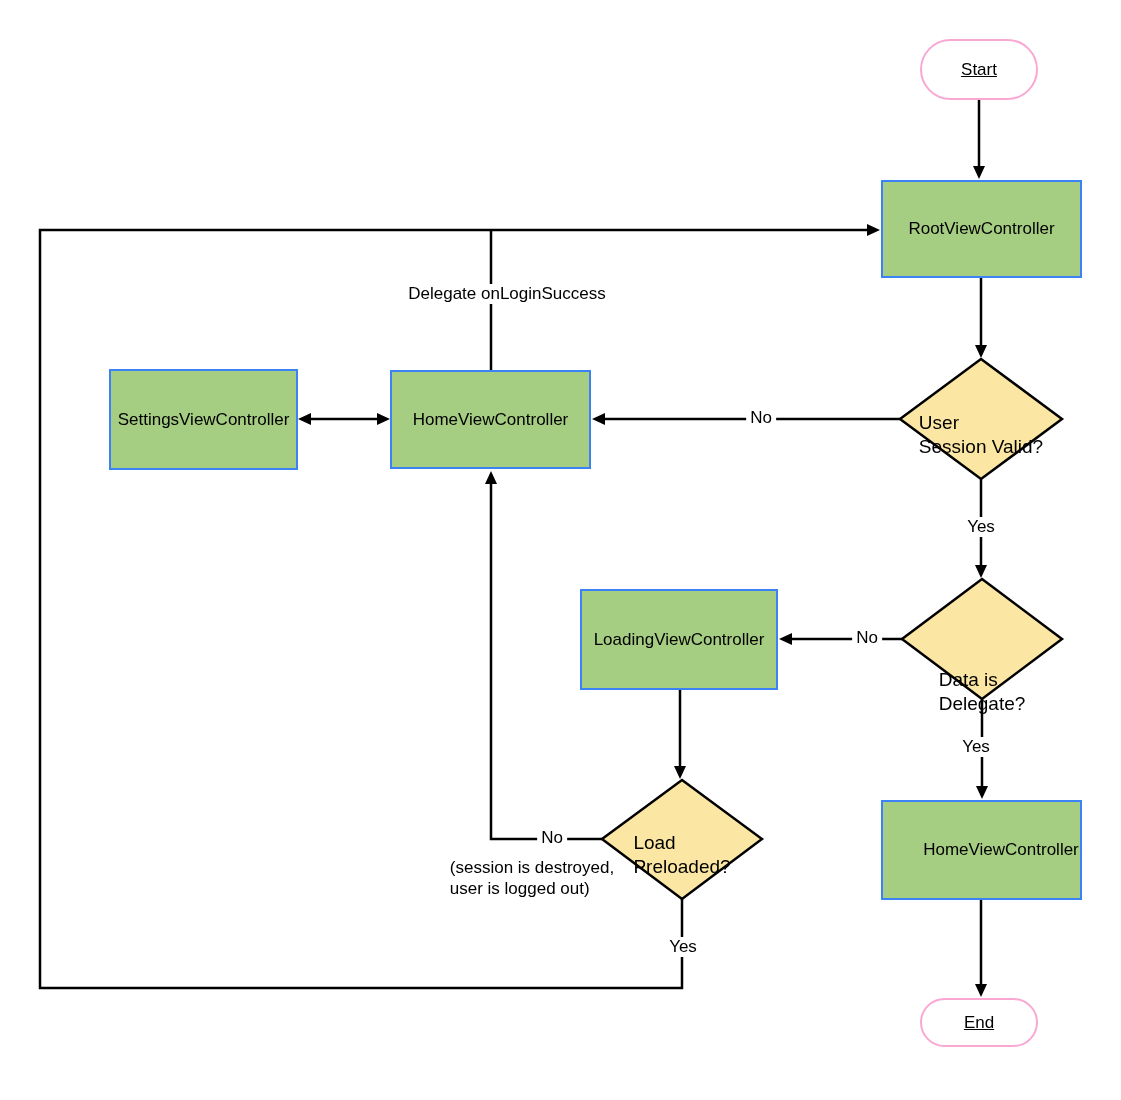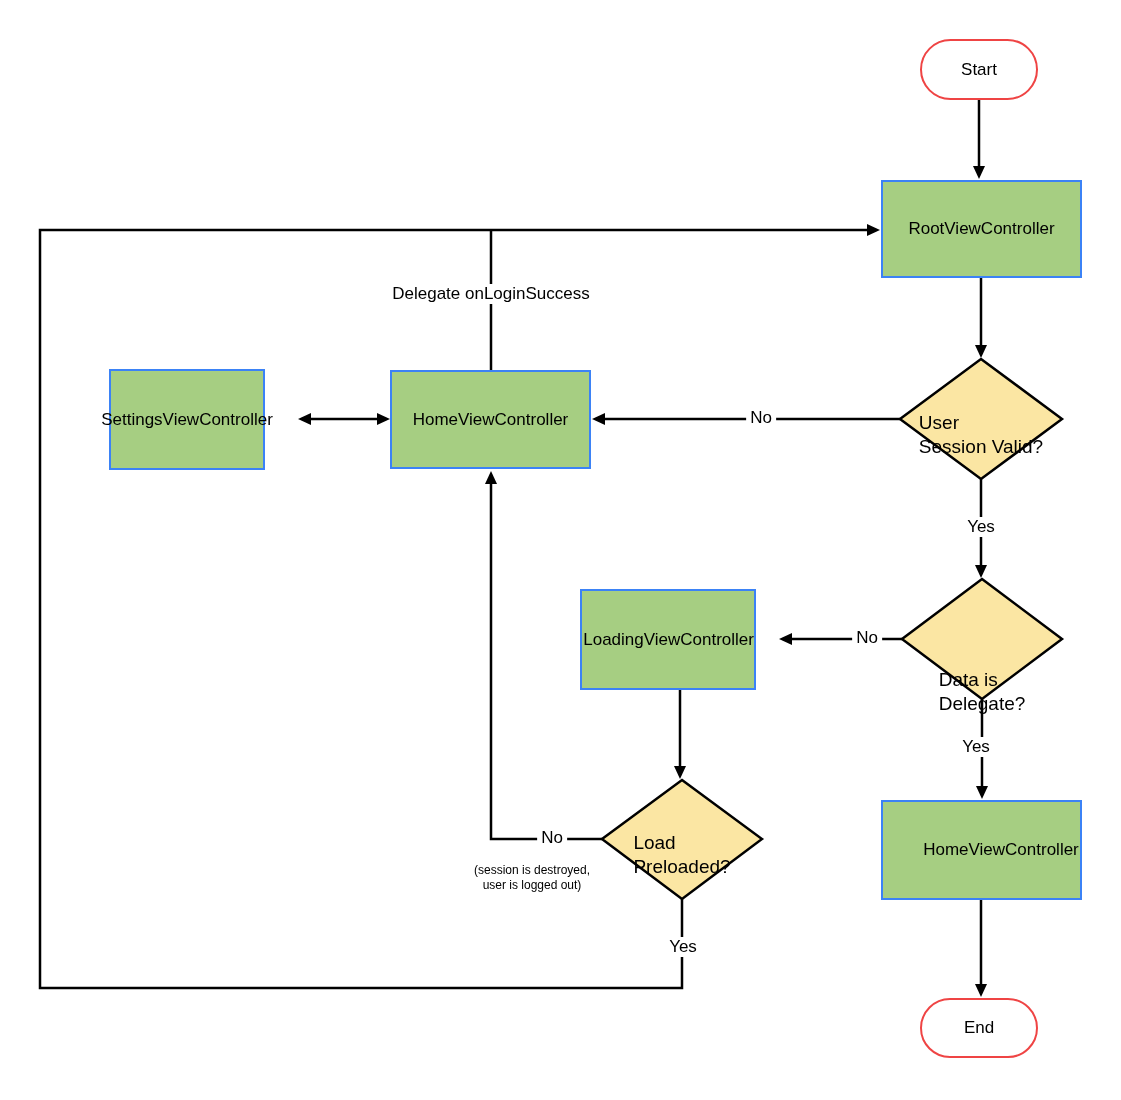--- a/index.html
+++ b/index.html
@@ -26,22 +26,23 @@
     box-sizing: border-box;
     font-size: 17px;
     line-height: 1.25;
   }
   .process {
     background: #a6ce82;
     border: 2px solid #3b82f6;
   }
   .terminator {
     background: #ffffff;
-    border: 2px solid #ef4444;
+    border: 2px solid #f9a8d4;
     border-radius: 31px;
+    text-decoration: underline;
   }
   .diamond-label {
     position: absolute;
     transform: translate(-50%, -50%);
     text-align: left;
     font-size: 19px;
     line-height: 1.25;
     white-space: nowrap;
     margin-top: 16px;
   }
@@ -49,22 +50,22 @@
     position: absolute;
     transform: translate(-50%, -50%);
     background: #ffffff;
     padding: 0 4px;
     font-size: 17px;
     white-space: nowrap;
   }
   .note-label {
     position: absolute;
     transform: translate(-50%, -50%);
-    text-align: center;
-    font-size: 12px;
+    text-align: left;
+    font-size: 17px;
     line-height: 1.25;
     white-space: nowrap;
     background: #ffffff;
   }
 </style>
 </head>
 <body>
 
 <div id="canvas">
 
@@ -108,37 +109,37 @@
 
     <polygon fill="#fbe6a3" stroke="#000" stroke-width="2.5" points="981,359 1062,419 981,479 900,419"></polygon>
     <polygon fill="#fbe6a3" stroke="#000" stroke-width="2.5" points="982,579 1062,639 982,699 902,639"></polygon>
     <polygon fill="#fbe6a3" stroke="#000" stroke-width="2.5" points="682,780 762,839 682,899 602,839"></polygon>
   </svg>
 
   <div class="node terminator" style="left:920px; top:39px; width:118px; height:61px;">
     <span>Start</span>
   </div>
 
-  <div class="node terminator" style="left:920px; top:998px; width:118px; height:60px;">
+  <div class="node terminator" style="left:920px; top:998px; width:118px; height:49px;">
     <span>End</span>
   </div>
 
   <div class="node process" style="left:881px; top:180px; width:201px; height:98px;">
     <span>RootViewController</span>
   </div>
 
-  <div class="node process" style="left:109px; top:369px; width:156px; height:101px;">
+  <div class="node process" style="left:109px; top:369px; width:189px; height:101px;">
     <span>SettingsViewController</span>
   </div>
 
   <div class="node process" style="left:390px; top:370px; width:201px; height:99px;">
     <span>HomeViewController</span>
   </div>
 
-  <div class="node process" style="left:580px; top:589px; width:176px; height:101px;justify-content:flex-end;">
+  <div class="node process" style="left:580px; top:589px; width:198px; height:101px;">
     <span>LoadingViewController</span>
   </div>
 
   <div class="node process" style="left:881px; top:800px; width:201px; height:100px;padding-left:39px;">
     <span>HomeViewController</span>
   </div>
 
   <div class="diamond-label" style="left:981px; top:419px;">
     <div>User</div>
     <div>Session Valid?</div>
@@ -147,21 +148,21 @@
   <div class="diamond-label" style="left:982px; top:676px;">
     <div>Data is</div>
     <div>Delegate?</div>
   </div>
 
   <div class="diamond-label" style="left:682px; top:839px;">
     <div>Load</div>
     <div>Preloaded?</div>
   </div>
 
-  <div class="edge-label" style="left:491px; top:294px;">Delegate onLoginSuccess</div>
+  <div class="edge-label" style="left:507px; top:294px;">Delegate onLoginSuccess</div>
 
   <div class="edge-label" style="left:761px; top:418px;">No</div>
 
   <div class="edge-label" style="left:981px; top:527px;">Yes</div>
 
   <div class="edge-label" style="left:867px; top:638px;">No</div>
 
   <div class="edge-label" style="left:976px; top:747px;">Yes</div>
 
   <div class="edge-label" style="left:552px; top:838px;">No</div>

